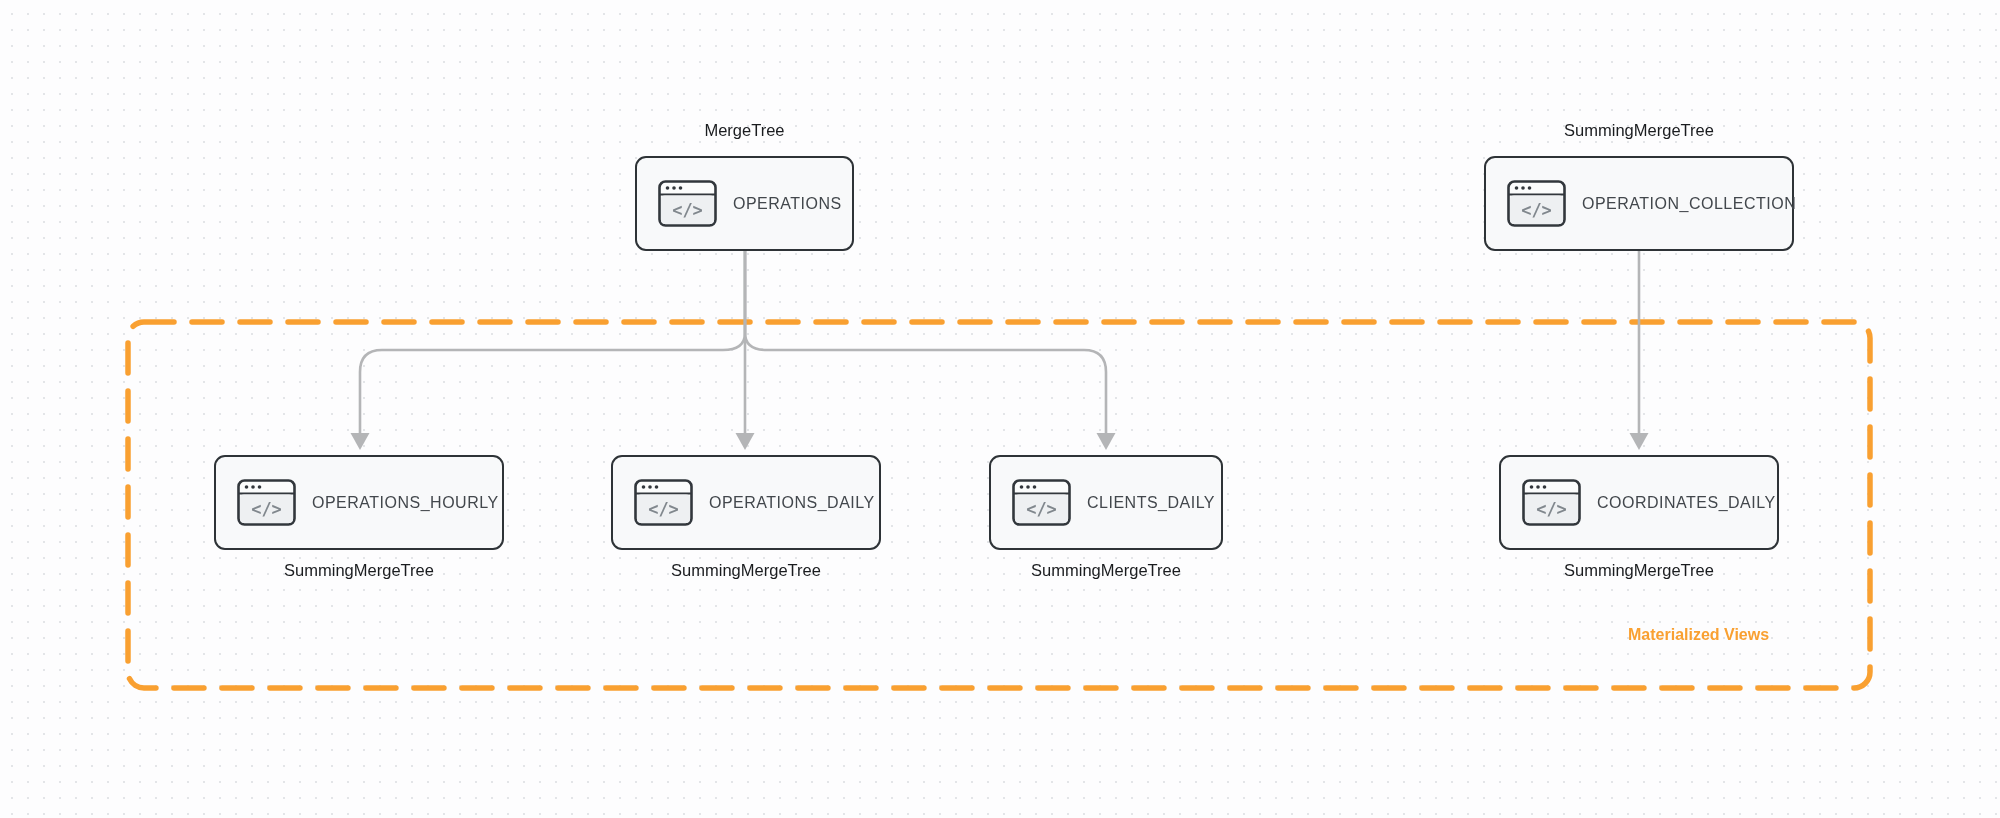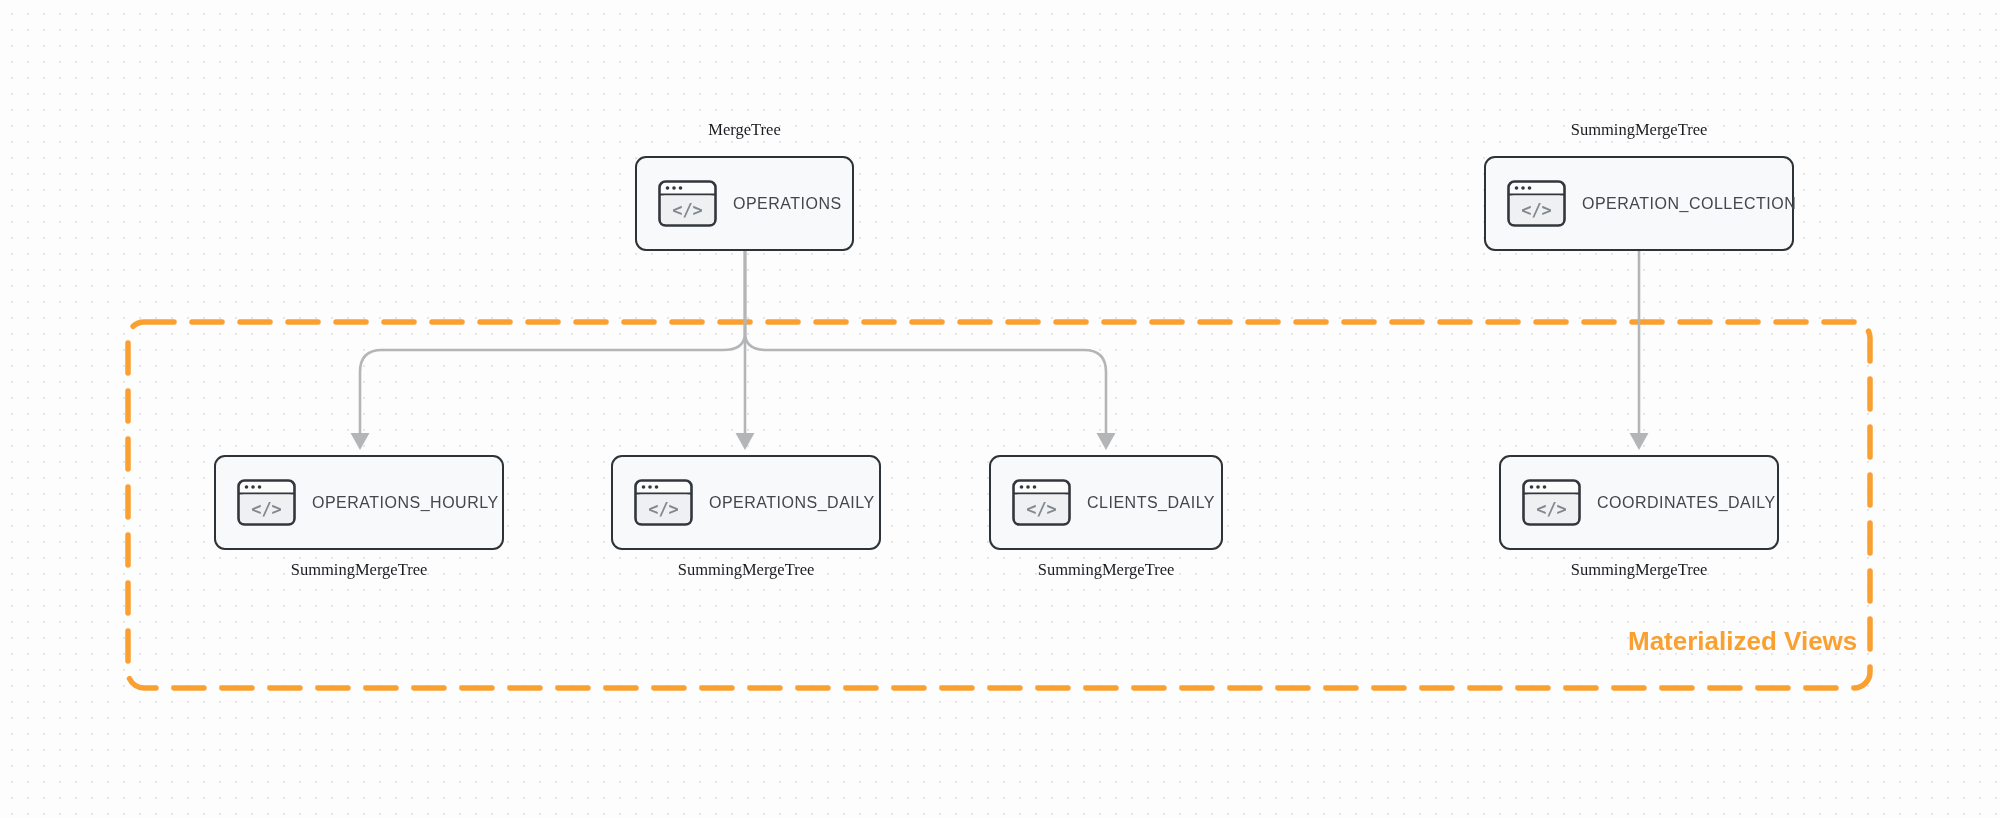--- a/index.html
+++ b/index.html
@@ -53,27 +53,26 @@
     color: #42474c;
     white-space: nowrap;
   }
   .engine-label {
     position: absolute;
     text-align: center;
     font-size: 16.5px;
     line-height: 20px;
     color: #1a1c1f;
     white-space: nowrap;
-    font-family: Liberation Serif, serif;
   }
   .group-label {
     position: absolute;
     left: 1628px;
     top: 626px;
-    font-size: 26px;
+    font-size: 16px;
     font-weight: 600;
     color: var(--accent, #f9a031);
     white-space: nowrap;
   }
 
   
   .n-operations            { left: 635px;  top: 156px; width: 219px; }
   .n-operation-collection  { left: 1484px; top: 156px; width: 310px; }
   .n-operations-hourly     { left: 214px;  top: 455px; width: 290px; }
   .n-operations-daily      { left: 611px;  top: 455px; width: 270px; }

